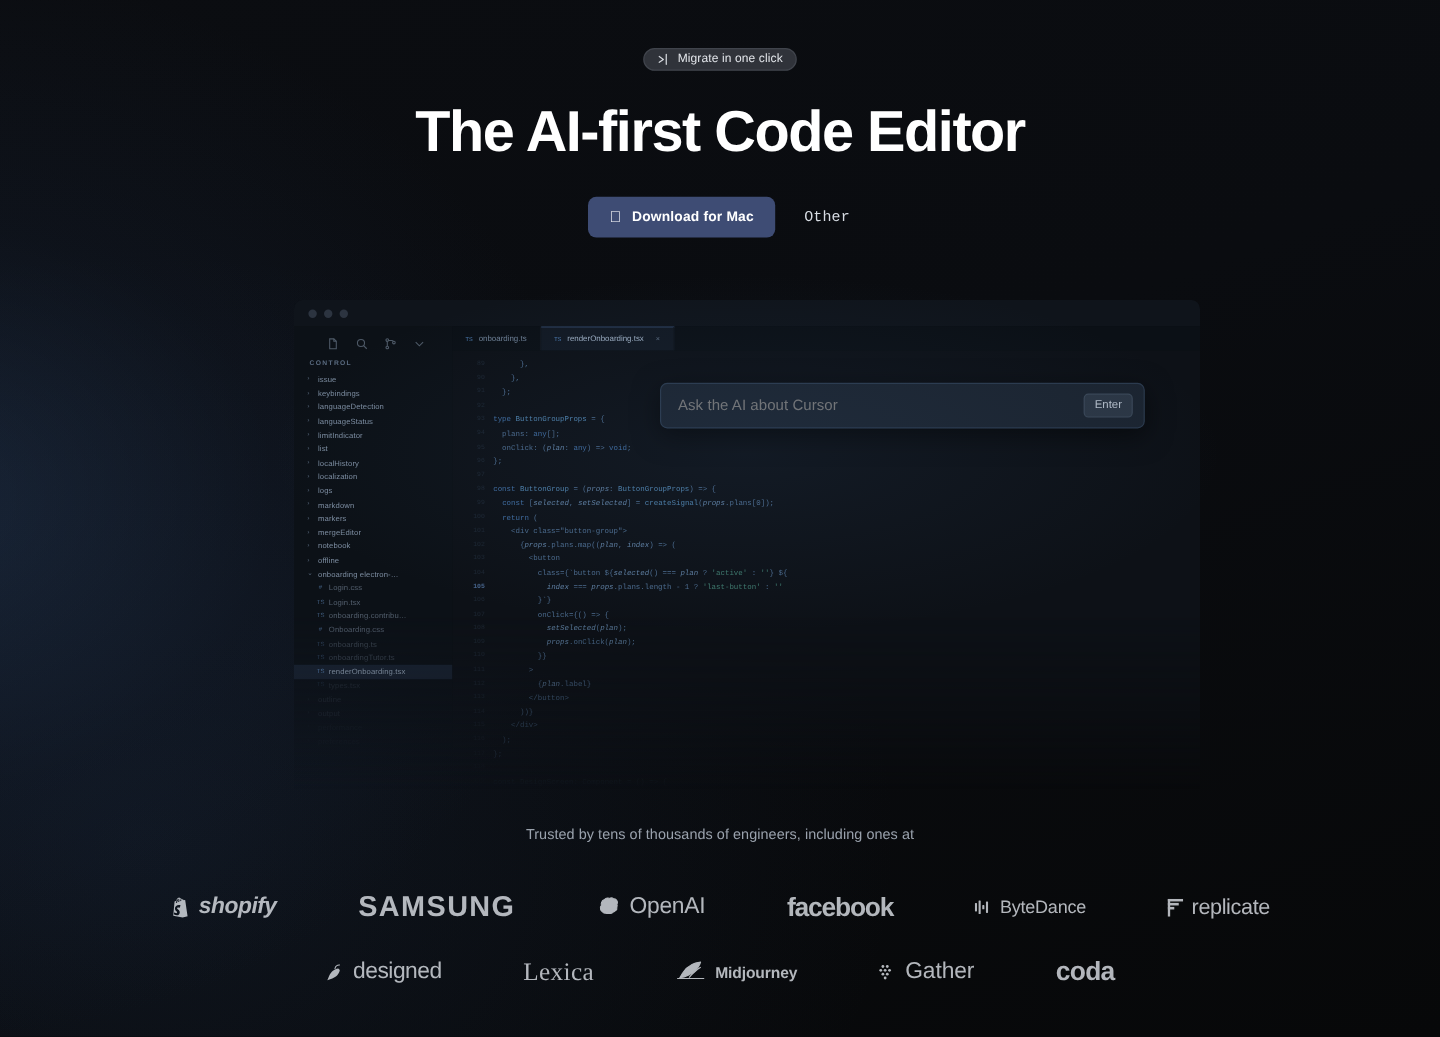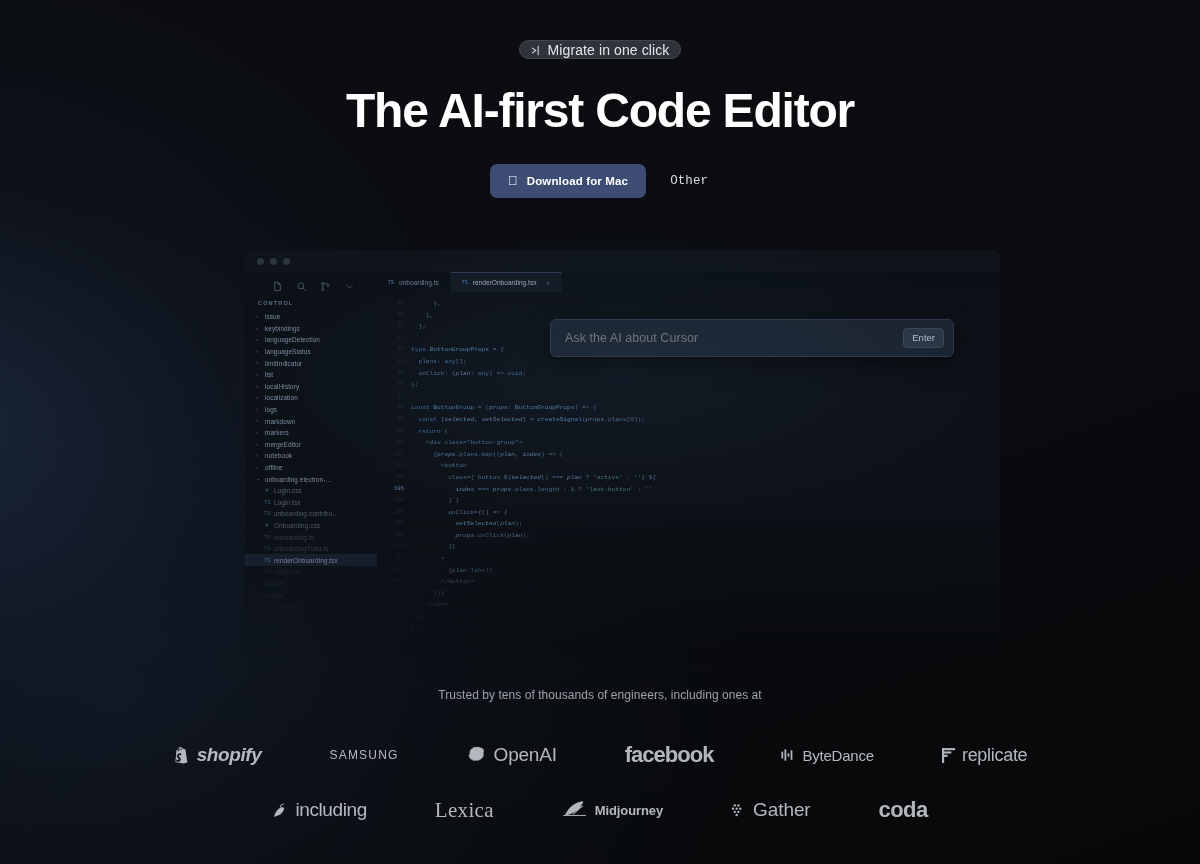--- a/index.html
+++ b/index.html
@@ -30,21 +30,21 @@
   .badge {
     display: inline-flex;
     align-items: center;
     gap: 6px;
     height: 19px;
     padding: 0 11px;
     border-radius: 10px;
     background: #30333a;
     border: 1px solid #40444c;
     color: #e2e5ea;
-    font-size: 14px;
+    font-size: 10px;
     letter-spacing: .1px;
     line-height: 1;
     white-space: nowrap;
     cursor: pointer;
   }
   .badge .bicon { display: block; width: 11px; height: 11px; opacity: .92; }
 
   h1.headline {
     margin-top: 26px;
     font-size: 48px;
@@ -220,21 +220,21 @@
   .logo {
     display: flex;
     align-items: center;
     gap: 7px;
     color: #d9dde3;
     opacity: .82;
     white-space: nowrap;
   }
   .logo svg { display: block; fill: currentColor; }
   .lg-shopify { font-size: 19px; font-weight: 700; font-style: italic; letter-spacing: -.4px; }
-  .lg-samsung { font-size: 12px; font-weight: 400; letter-spacing: 1.2px; }
+  .lg-samsung { font-size: 24px; font-weight: 700; letter-spacing: 1.2px; }
   .lg-openai { font-size: 19px; letter-spacing: -.2px; }
   .lg-facebook { font-size: 22px; font-weight: 700; letter-spacing: -1px; }
   .lg-bytedance { font-size: 15px; letter-spacing: -.2px; }
   .lg-replicate { font-size: 18px; letter-spacing: -.3px; }
   .lg-instacart { font-size: 19px; letter-spacing: -.4px; }
   .lg-lexica { font-family: "Liberation Serif", serif; font-size: 21px; letter-spacing: .3px; }
   .lg-midjourney { font-size: 13px; font-weight: 700; letter-spacing: -.1px; text-align: center; }
   .lg-gather { font-size: 19px; letter-spacing: -.1px; }
   .lg-coda { font-size: 22px; font-weight: 700; letter-spacing: -.6px; }
 </style>
@@ -575,21 +575,21 @@
   </div>
 
   <div class="logos row2">
     <div class="logo">
       <span>
         <svg width="16" height="17" viewBox="0 0 20 21" fill="none" stroke="currentColor" stroke-width="1.5" stroke-linecap="round">
           <path d="M15.5 2.2c-2.6-.6-5.1 1-5.7 3.6l-.2.9 1 .2.2-.9c.4-2 2.4-3.3 4.4-2.9z" fill="currentColor" stroke="none"></path>
           <path d="M13.6 6.1c-4 .4-7.6 3.4-9.3 7.4l-2.1 5 5.2-1.8c4.1-1.4 7.2-4.8 7.8-8.8z" fill="currentColor" stroke="none"></path>
         </svg>
       </span>
-      <span class="lg-instacart">including</span>
+      <span class="lg-instacart">designed</span>
     </div>
 
     <div class="logo">
       <span class="lg-lexica">Lexica</span>
     </div>
 
     <div class="logo">
       <span>
         <svg width="26" height="20" viewBox="0 0 30 22" fill="none" stroke="currentColor" stroke-width="1.1" stroke-linejoin="round">
           <path d="M4 16.5C8.5 16.2 17 13.2 21.5 6.5 23 4.2 23.8 2.5 24 1.5c-6 .5-12.5 4-16.5 9.5-1.4 1.9-2.5 4-3.5 5.5z"></path>

